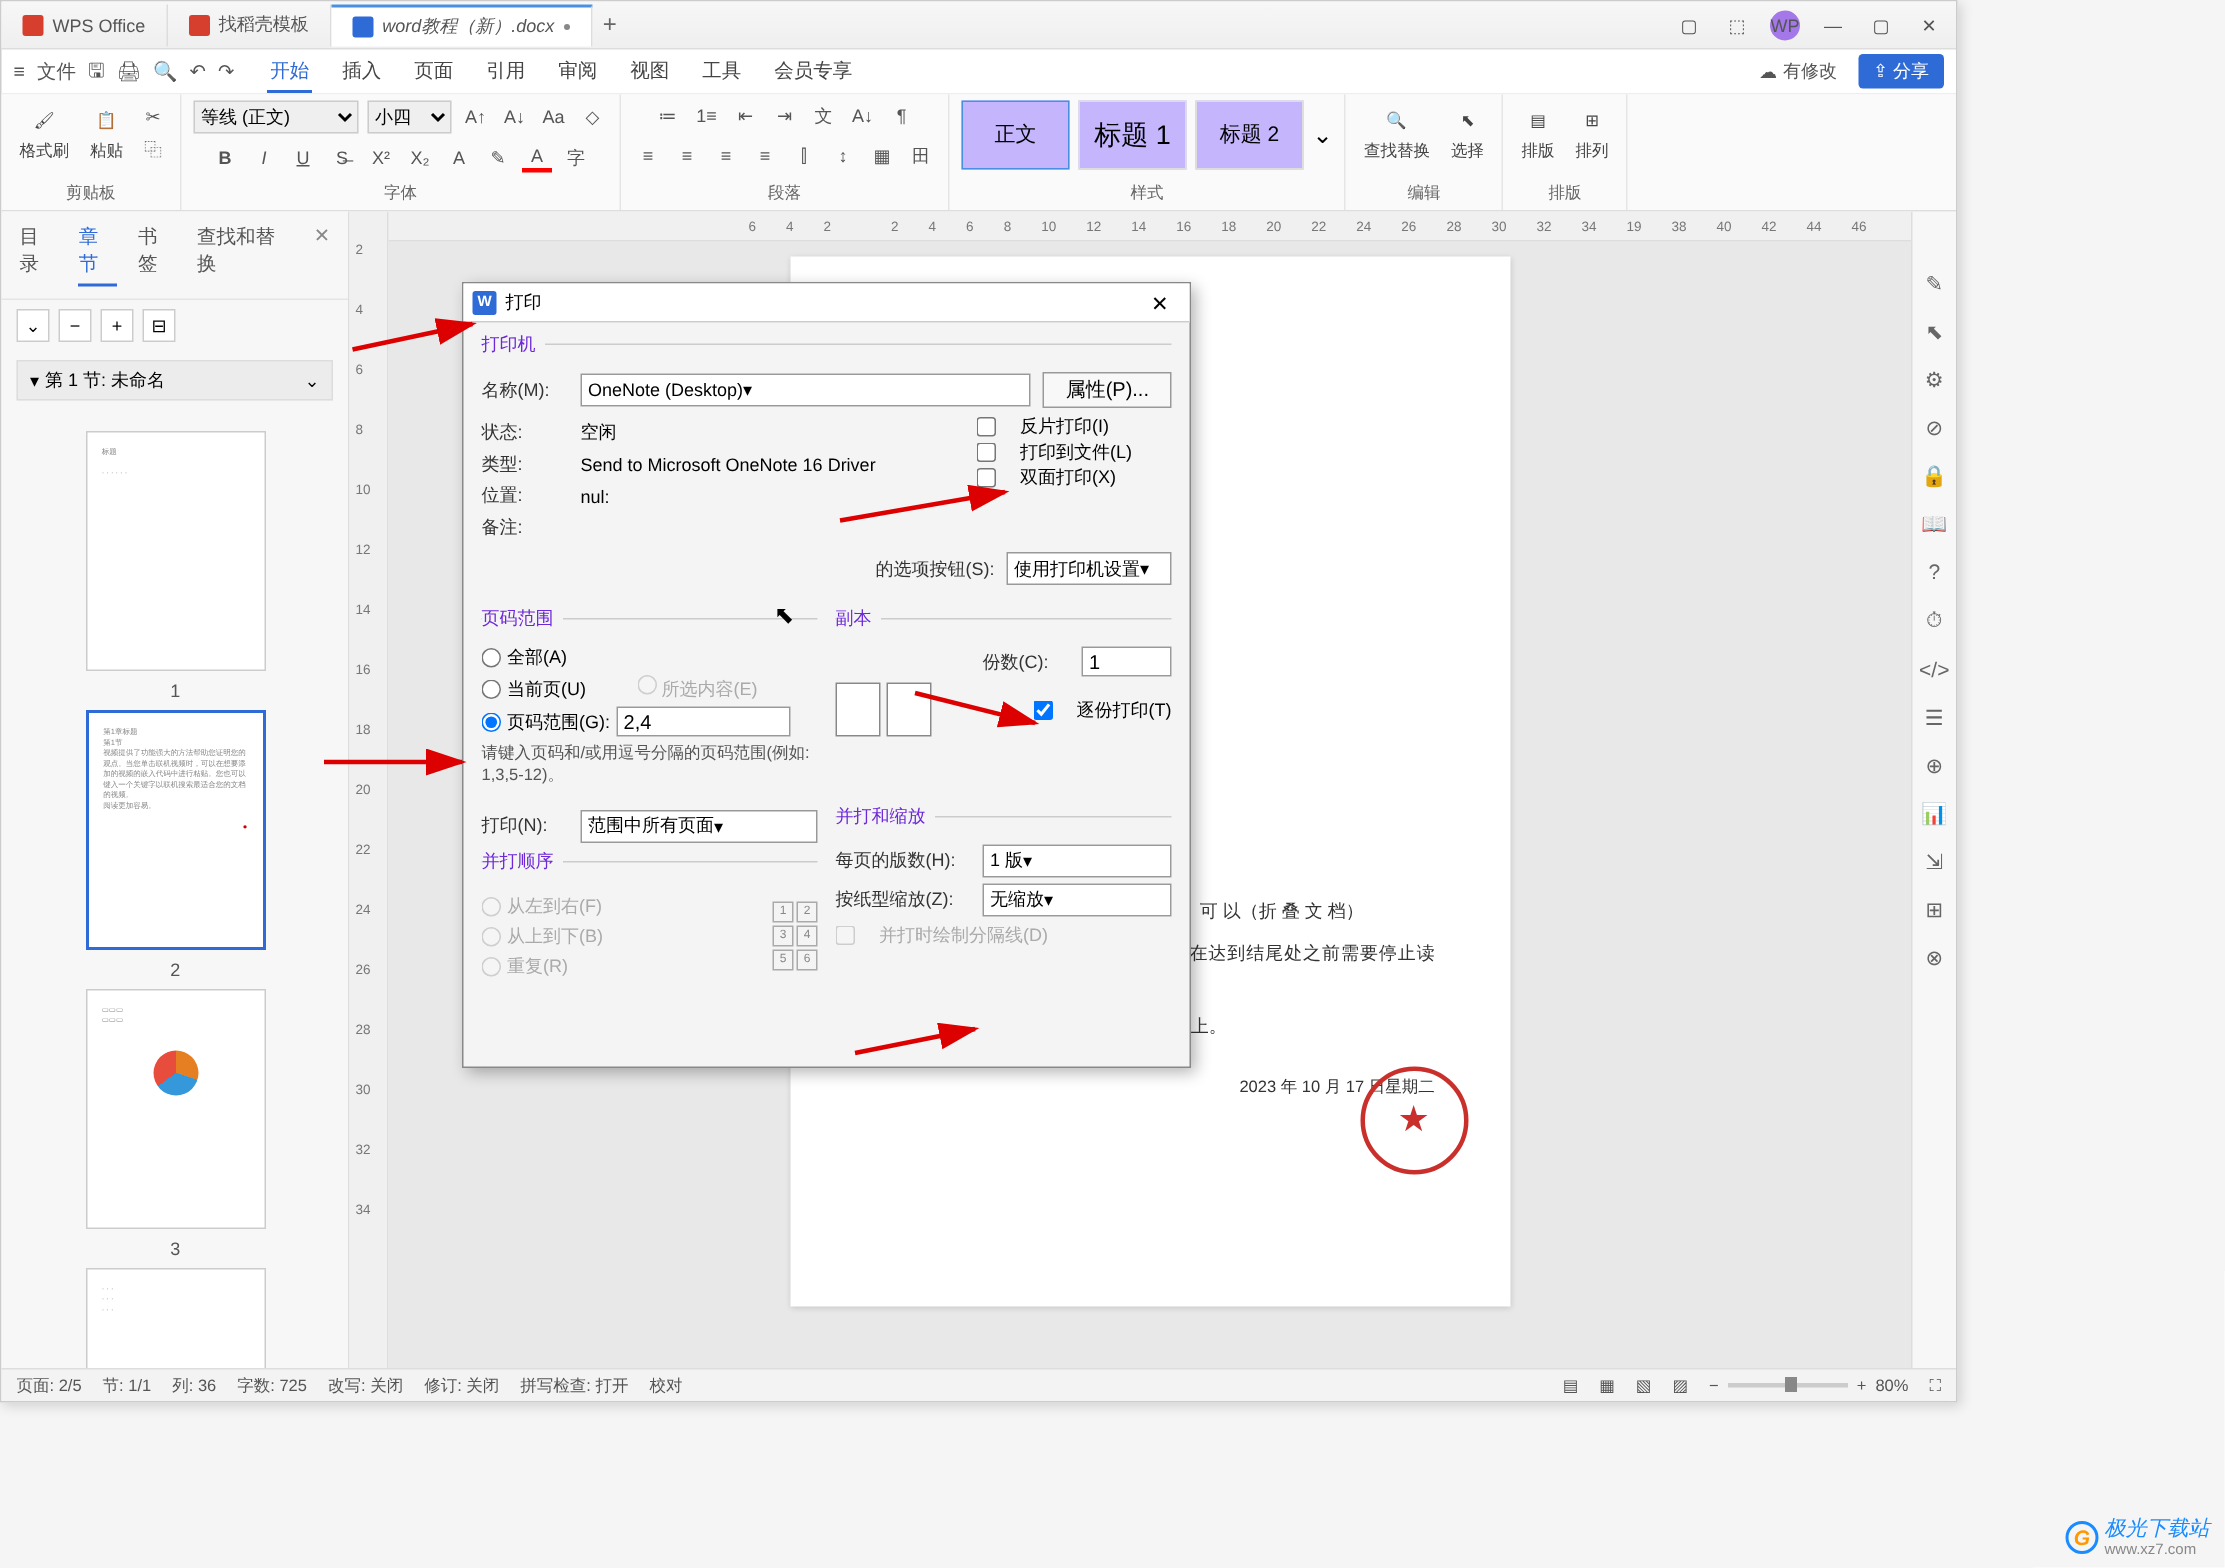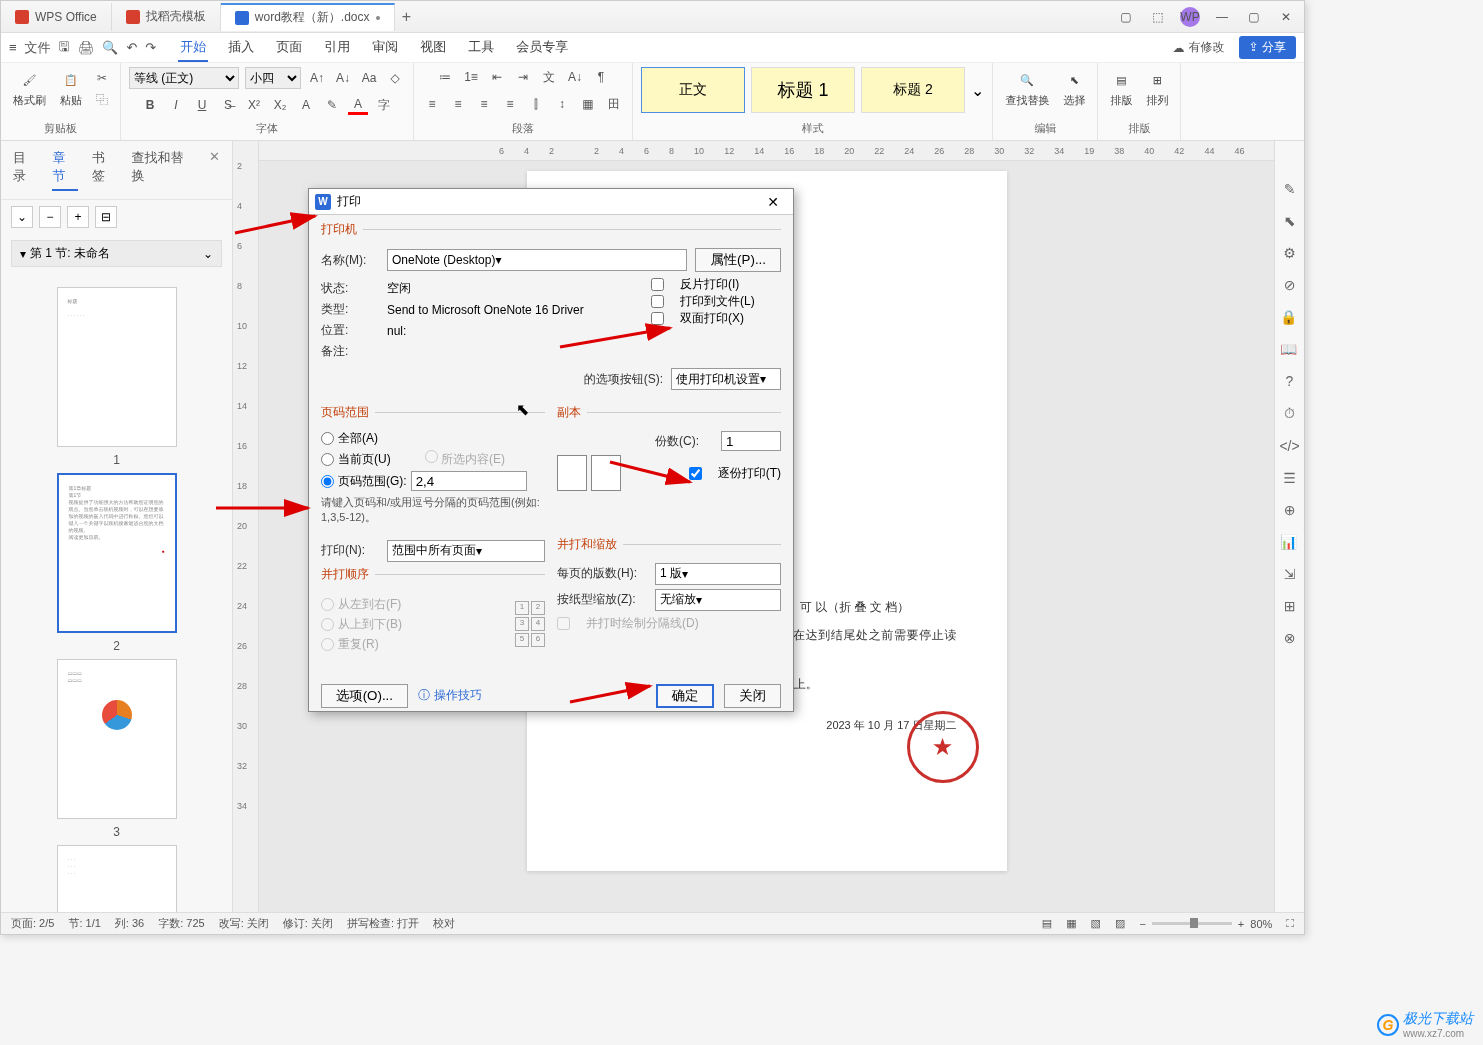--- a/index.html
+++ b/index.html
@@ -4,21 +4,21 @@
 <style>
 * { margin: 0; padding: 0; box-sizing: border-box; font-family: "Microsoft YaHei", Arial, sans-serif; }
 body { background: #f5f5f5; width: 1483px; height: 1045px; overflow: hidden; position: relative; }
 
 
 .app-window { position: absolute; left: 0; top: 0; width: 1305px; height: 935px; background: #fff; border: 1px solid #ccc; box-shadow: 2px 2px 8px rgba(0,0,0,0.15); }
 
 
 .title-bar { height: 32px; background: linear-gradient(#f7f7f7,#efefef); display: flex; align-items: center; border-bottom: 1px solid #ddd; }
 .tab { height: 28px; padding: 0 14px; display: flex; align-items: center; gap: 6px; font-size: 12px; border-right: 1px solid #ddd; color: #555; position: relative; }
-.tab.active { background: #fff; border-top: 2px solid #4a90e2; }
+.tab.active { background: #fff; border-top: 2px solid #4a90e2; font-style: italic; }
 .tab .tab-icon { width: 14px; height: 14px; border-radius: 2px; display: inline-block; }
 .tab-icon.wps { background: #d63f2e; }
 .tab-icon.red { background: #d63f2e; }
 .tab-icon.blue { background: #2e6bd6; }
 .tab .dot { width: 4px; height: 4px; background: #888; border-radius: 50%; }
 .add-tab { width: 24px; text-align: center; font-size: 16px; color: #666; }
 .title-spacer { flex: 1; }
 .title-icons { display: flex; gap: 12px; padding-right: 8px; align-items: center; }
 .title-icons span { width: 20px; height: 20px; display: flex; align-items: center; justify-content: center; color: #555; font-size: 12px; }
 .avatar { width: 20px; height: 20px; border-radius: 50%; background: #a478e8; color: #fff; font-size: 9px; display: flex; align-items: center; justify-content: center; }
@@ -36,21 +36,21 @@
 
 
 .ribbon { height: 78px; display: flex; border-bottom: 1px solid #ddd; background: #fafafa; }
 .ribbon-group { padding: 4px 8px; border-right: 1px solid #e5e5e5; display: flex; flex-direction: column; justify-content: space-between; align-items: center; }
 .ribbon-group .row { display: flex; gap: 6px; align-items: center; }
 .ribbon-group .label { font-size: 11px; color: #666; text-align: center; }
 .ribbon-btn-lg { display: flex; flex-direction: column; align-items: center; gap: 2px; font-size: 11px; color: #444; padding: 2px 4px; }
 .ribbon-btn-lg .ico { width: 22px; height: 22px; display:flex; align-items:center; justify-content:center; border: 1px solid transparent; }
 .ribbon-btn-sm { width: 20px; height: 20px; display: flex; align-items: center; justify-content: center; color: #555; font-size: 12px; }
 .font-select { height: 22px; font-size: 12px; border: 1px solid #ccc; }
-.style-item { width: 104px; height: 46px; border: 1px solid #ddd; display: flex; align-items: center; justify-content: center; font-size: 14px; background: #fef9c3; }
+.style-item { width: 72px; height: 46px; border: 1px solid #ddd; display: flex; align-items: center; justify-content: center; font-size: 14px; background: #c4b5fd; }
 .style-item.selected { border: 1px solid #4a90e2; }
 
 
 .body-area { display: flex; height: calc(100% - 32px - 30px - 78px - 22px); }
 .nav-panel { width: 232px; background: #f7f7f7; border-right: 1px solid #ddd; display: flex; flex-direction: column; }
 .nav-header { display: flex; gap: 14px; padding: 8px 12px; font-size: 13px; color: #555; border-bottom: 1px solid #e5e5e5; }
 .nav-header .nh { padding-bottom: 4px; }
 .nav-header .nh.active { color: #2e6bd6; border-bottom: 2px solid #2e6bd6; }
 .nav-close { margin-left: auto; color: #888; }
 .nav-toolbar { display: flex; gap: 6px; padding: 6px 10px; }
@@ -88,21 +88,21 @@
 .zoom .track { width: 80px; height: 3px; background: #ccc; position: relative; }
 .zoom .thumb-z { width: 8px; height: 10px; background: #888; position: absolute; left: 38px; top: -4px; }
 
 
 .print-dialog { position: absolute; left: 308px; top: 188px; width: 486px; height: 524px; background: #f4f4f4; border: 1px solid #888; box-shadow: 3px 3px 10px rgba(0,0,0,0.3); font-size: 12px; }
 .dlg-title { height: 26px; background: #fff; display: flex; align-items: center; padding: 0 6px; border-bottom: 1px solid #ccc; }
 .dlg-title .w-ico { width: 16px; height: 16px; background: #2e6bd6; color: #fff; font-size: 10px; display:flex; align-items:center; justify-content:center; border-radius:2px; margin-right: 6px; font-weight:bold; }
 .dlg-close { margin-left: auto; padding: 0 8px; font-size: 14px; }
 .dlg-body { padding: 6px 12px; }
 .dlg-body fieldset { border: none; border-top: 1px solid #ccc; padding: 6px 0; margin-bottom: 4px; }
-.dlg-body legend { font-size: 12px; color: #c2410c; padding-right: 6px; }
+.dlg-body legend { font-size: 12px; color: #6d28d9; padding-right: 6px; }
 .dlg-row { display: flex; align-items: center; margin: 4px 0; gap: 8px; }
 .dlg-row label { min-width: 58px; color: #333; }
 .dlg-select { flex: 1; height: 22px; border: 1px solid #999; background: #fff; padding: 0 4px; display:flex; align-items:center; justify-content:flex-start; }
 .dlg-btn { height: 24px; padding: 0 14px; border: 1px solid #999; background: #f8f8f8; }
 .dlg-btn.primary { border: 2px solid #2e6bd6; }
 .chk { display: flex; align-items: center; gap: 16px; }
 .chk input { width: 13px; height: 13px; }
 .radio-row { display: flex; align-items: center; gap: 4px; margin: 3px 0; }
 .dlg-input { border: 1px solid #999; height: 20px; padding: 0 4px; width: 116px; }
 .dlg-num { width: 60px; height: 20px; border: 1px solid #999; padding: 0 4px; }
@@ -612,30 +612,20 @@
               </div>
             </div>
           <div class="chk disabled">
               <input type="checkbox" disabled="" style="">
               <span>并打时绘制分隔线(D)</span>
             </div>
         </fieldset>
       </div>
     </div>
   </div>
-  <div class="dlg-footer">
-    <button class="dlg-btn">选项(O)...</button>
-    <span class="dlg-link">
-        <span>ⓘ</span>
-        <span>操作技巧</span>
-      </span>
-    <div class="dlg-foot-spacer"></div>
-    <button class="dlg-btn primary">确定</button>
-    <button class="dlg-btn">关闭</button>
-  </div>
 </div>
 
 <div class="arrow" style="left:235px;top:208px">
   <svg width="90" height="30">
       <defs>
         <marker id="ah1" markerWidth="10" markerHeight="10" refX="8" refY="3" orient="auto">
           <path d="M0,0 L0,6 L9,3 z" fill="#d00"></path>
         </marker>
       </defs>
       <line x1="0" y1="25" x2="80" y2="8" stroke="#d00" stroke-width="3" marker-end="url(#ah1)"></line>

